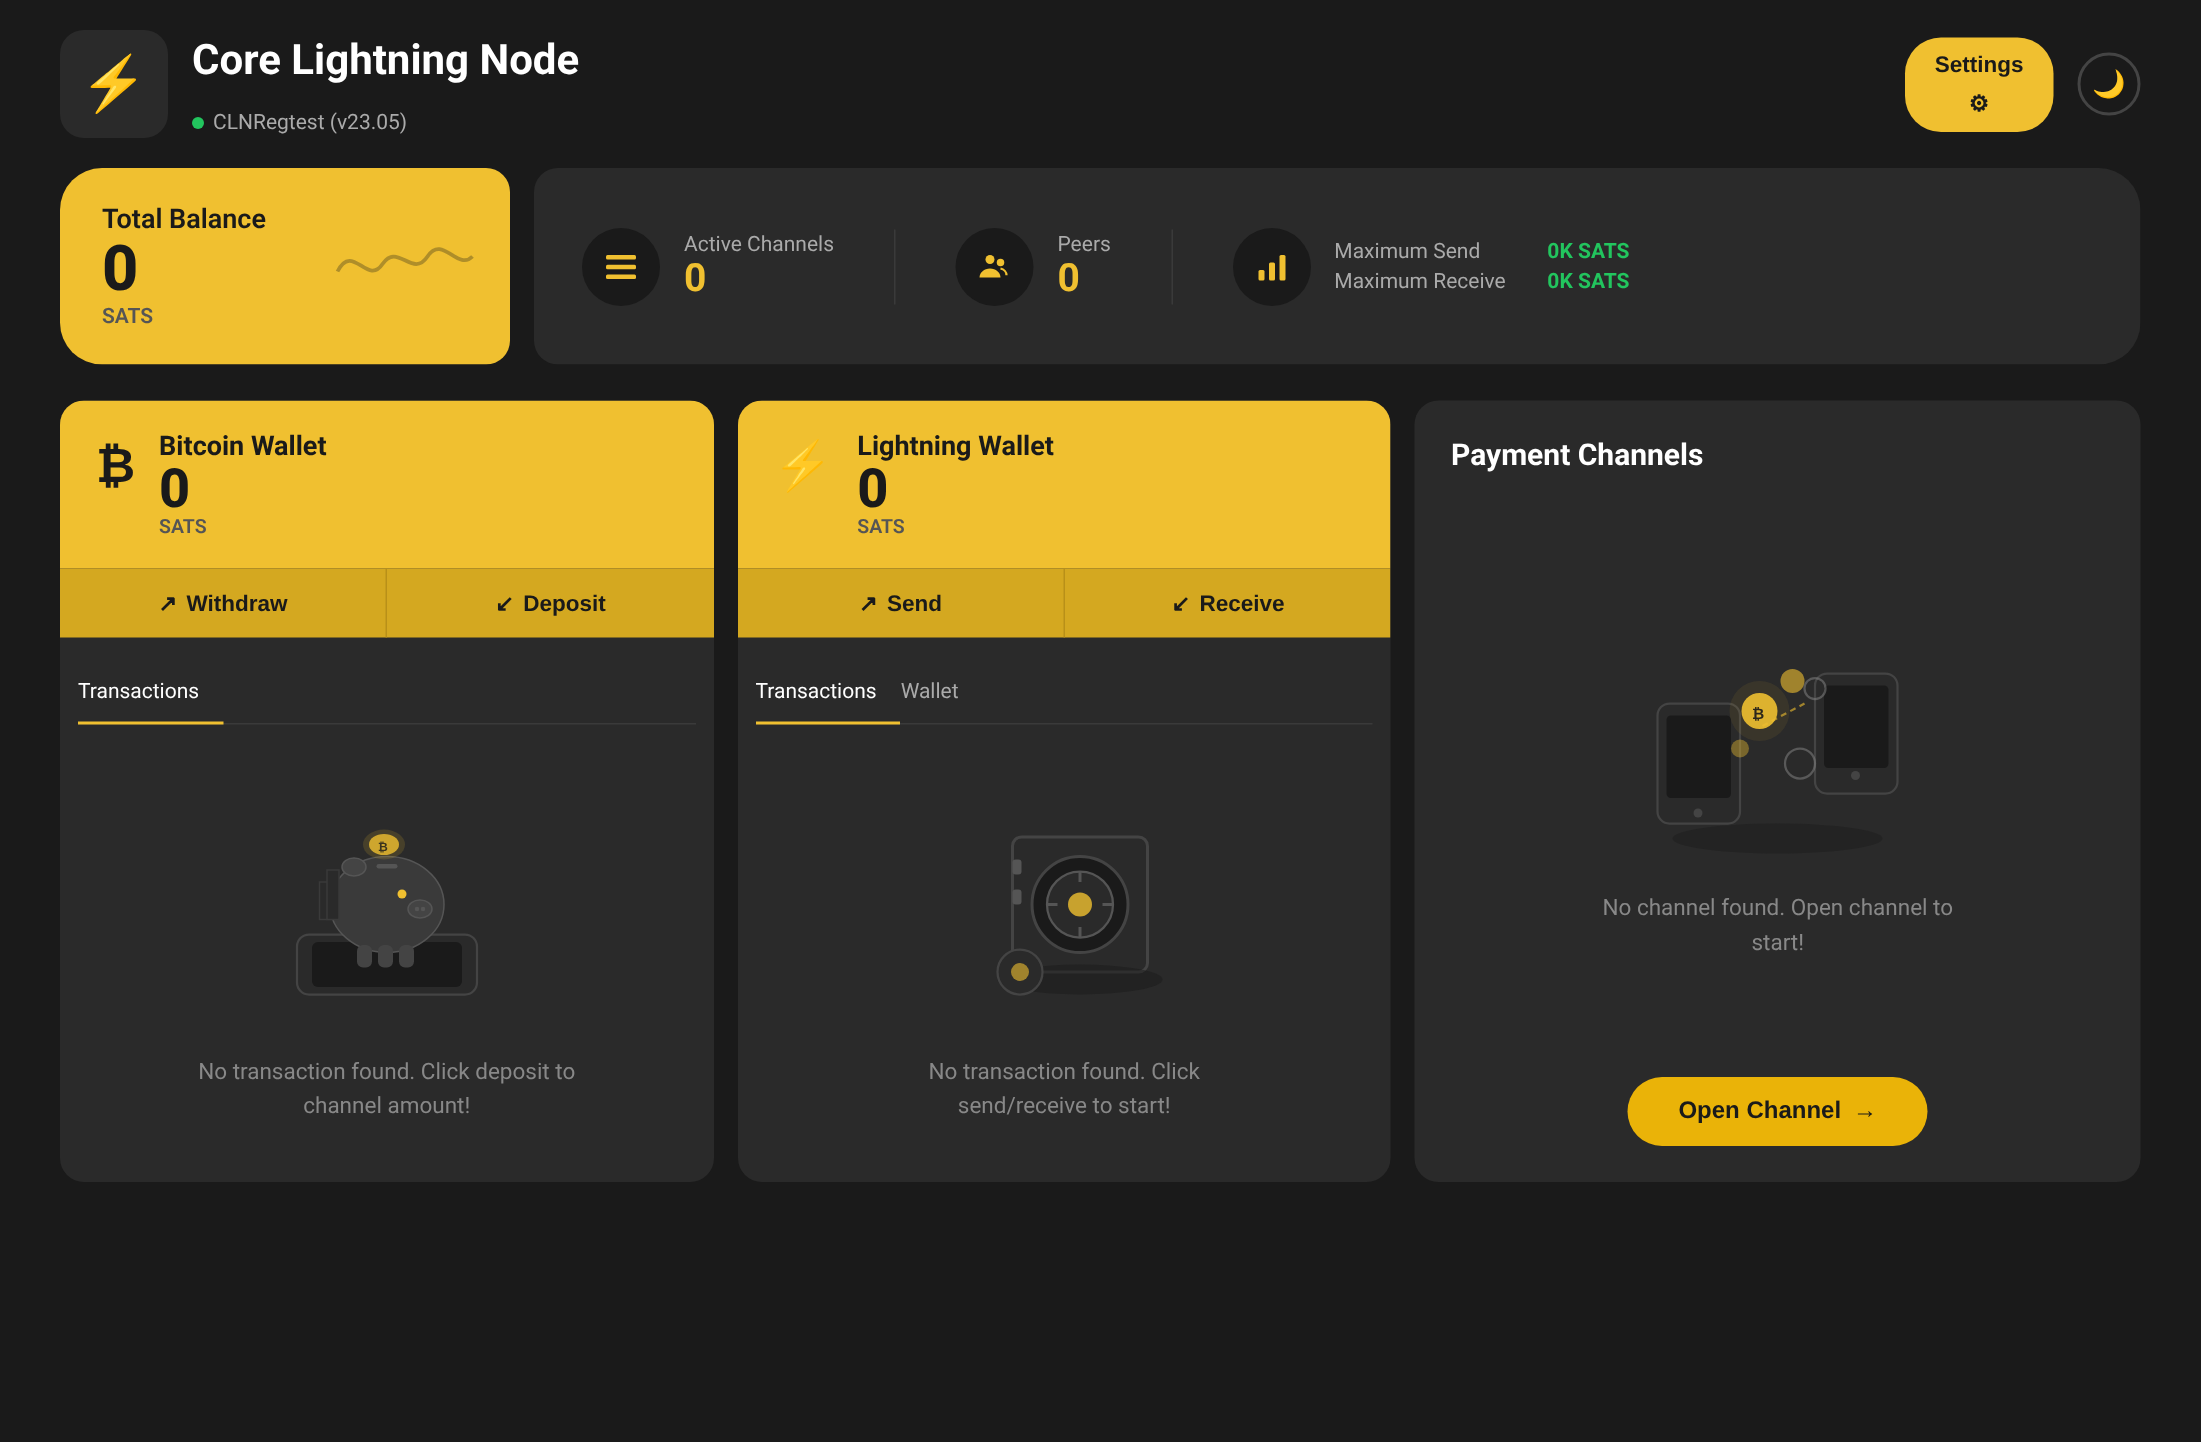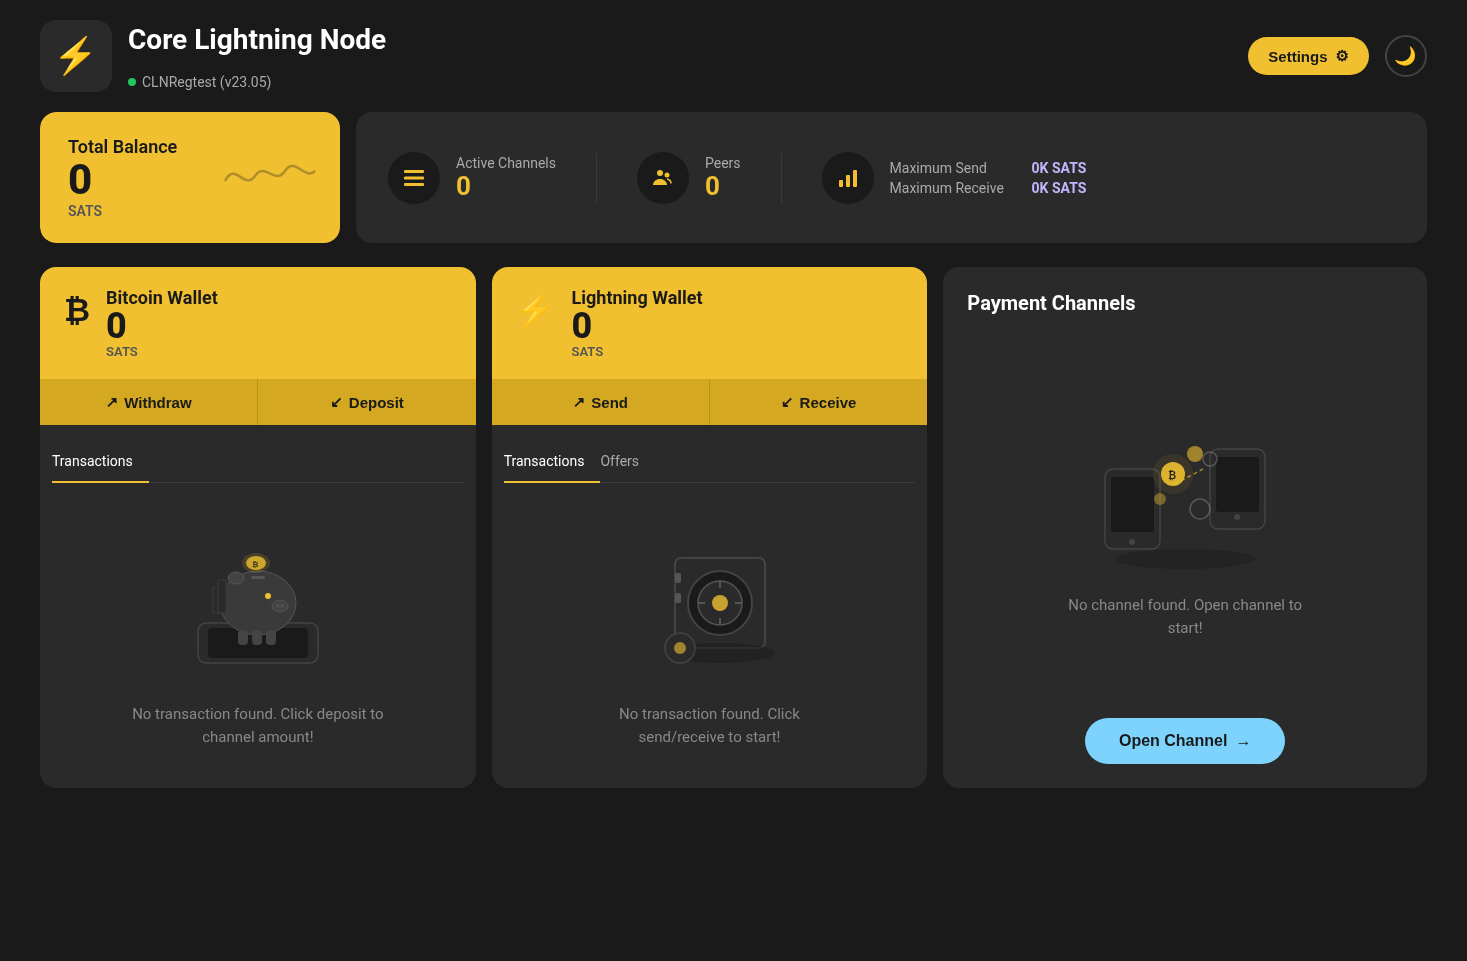--- a/index.html
+++ b/index.html
@@ -68,41 +68,42 @@
       color: #1a1a1a;
       border: none;
       border-radius: 24px;
       padding: 10px 20px;
       font-size: 15px;
       font-weight: 600;
       cursor: pointer;
       display: flex;
       align-items: center;
       gap: 8px;
+      flex-direction: column;
     }
     .moon-btn {
       background: none;
       border: 2px solid #444;
       border-radius: 50%;
       width: 42px;
       height: 42px;
       display: flex;
       align-items: center;
       justify-content: center;
       cursor: pointer;
       color: #f0c030;
       font-size: 18px;
     }
 
     
     .stats-bar {
       display: flex;
       gap: 0;
       margin: 0 40px 24px 40px;
-      border-radius: 16px;
+      border-radius: 28px;
       overflow: hidden;
     }
     .total-balance-card {
       background-color: #f0c030;
       color: #1a1a1a;
       padding: 24px 28px;
       min-width: 300px;
       border-radius: 16px;
       position: relative;
       overflow: hidden;
@@ -179,21 +180,21 @@
       gap: 12px;
     }
     .max-label {
       font-size: 14px;
       color: #aaaaaa;
       min-width: 130px;
     }
     .max-value {
       font-size: 14px;
       font-weight: 700;
-      color: #c4b5fd;
+      color: #22c55e;
     }
 
     
     .main-content {
       display: flex;
       gap: 16px;
       margin: 0 40px;
     }
     .wallet-card {
       background-color: #2a2a2a;
@@ -310,21 +311,21 @@
       display: flex;
       flex-direction: column;
     }
     .payment-channels-title {
       font-size: 20px;
       font-weight: 700;
       color: #ffffff;
       margin-bottom: 20px;
     }
     .open-channel-btn {
-      background-color: #7dd3fc;
+      background-color: #eab308;
       color: #1a1a1a;
       border: none;
       border-radius: 28px;
       padding: 14px 28px;
       font-size: 16px;
       font-weight: 700;
       cursor: pointer;
       display: flex;
       align-items: center;
       justify-content: center;
@@ -507,21 +508,21 @@
         <span>Send</span>
       </button>
       <button class="wallet-action-btn">
         <span>↙</span>
         <span>Receive</span>
       </button>
     </div>
     <div class="wallet-body">
       <div class="tabs-row">
         <div class="tab-item active">Transactions</div>
-        <div class="tab-item">Offers</div>
+        <div class="tab-item">Wallet</div>
       </div>
       <div class="empty-state">
         <div class="empty-illustration">
 
           <svg width="180" height="150" viewBox="0 0 180 150" fill="none" xmlns="http://www.w3.org/2000/svg">
 
             <rect x="55" y="30" width="90" height="90" rx="6" fill="#2a2a2a" stroke="#444" stroke-width="2"></rect>
 
             <circle cx="100" cy="75" r="32" fill="#1a1a1a" stroke="#444" stroke-width="2"></circle>
             <circle cx="100" cy="75" r="22" fill="#2a2a2a" stroke="#555" stroke-width="1.5"></circle>

